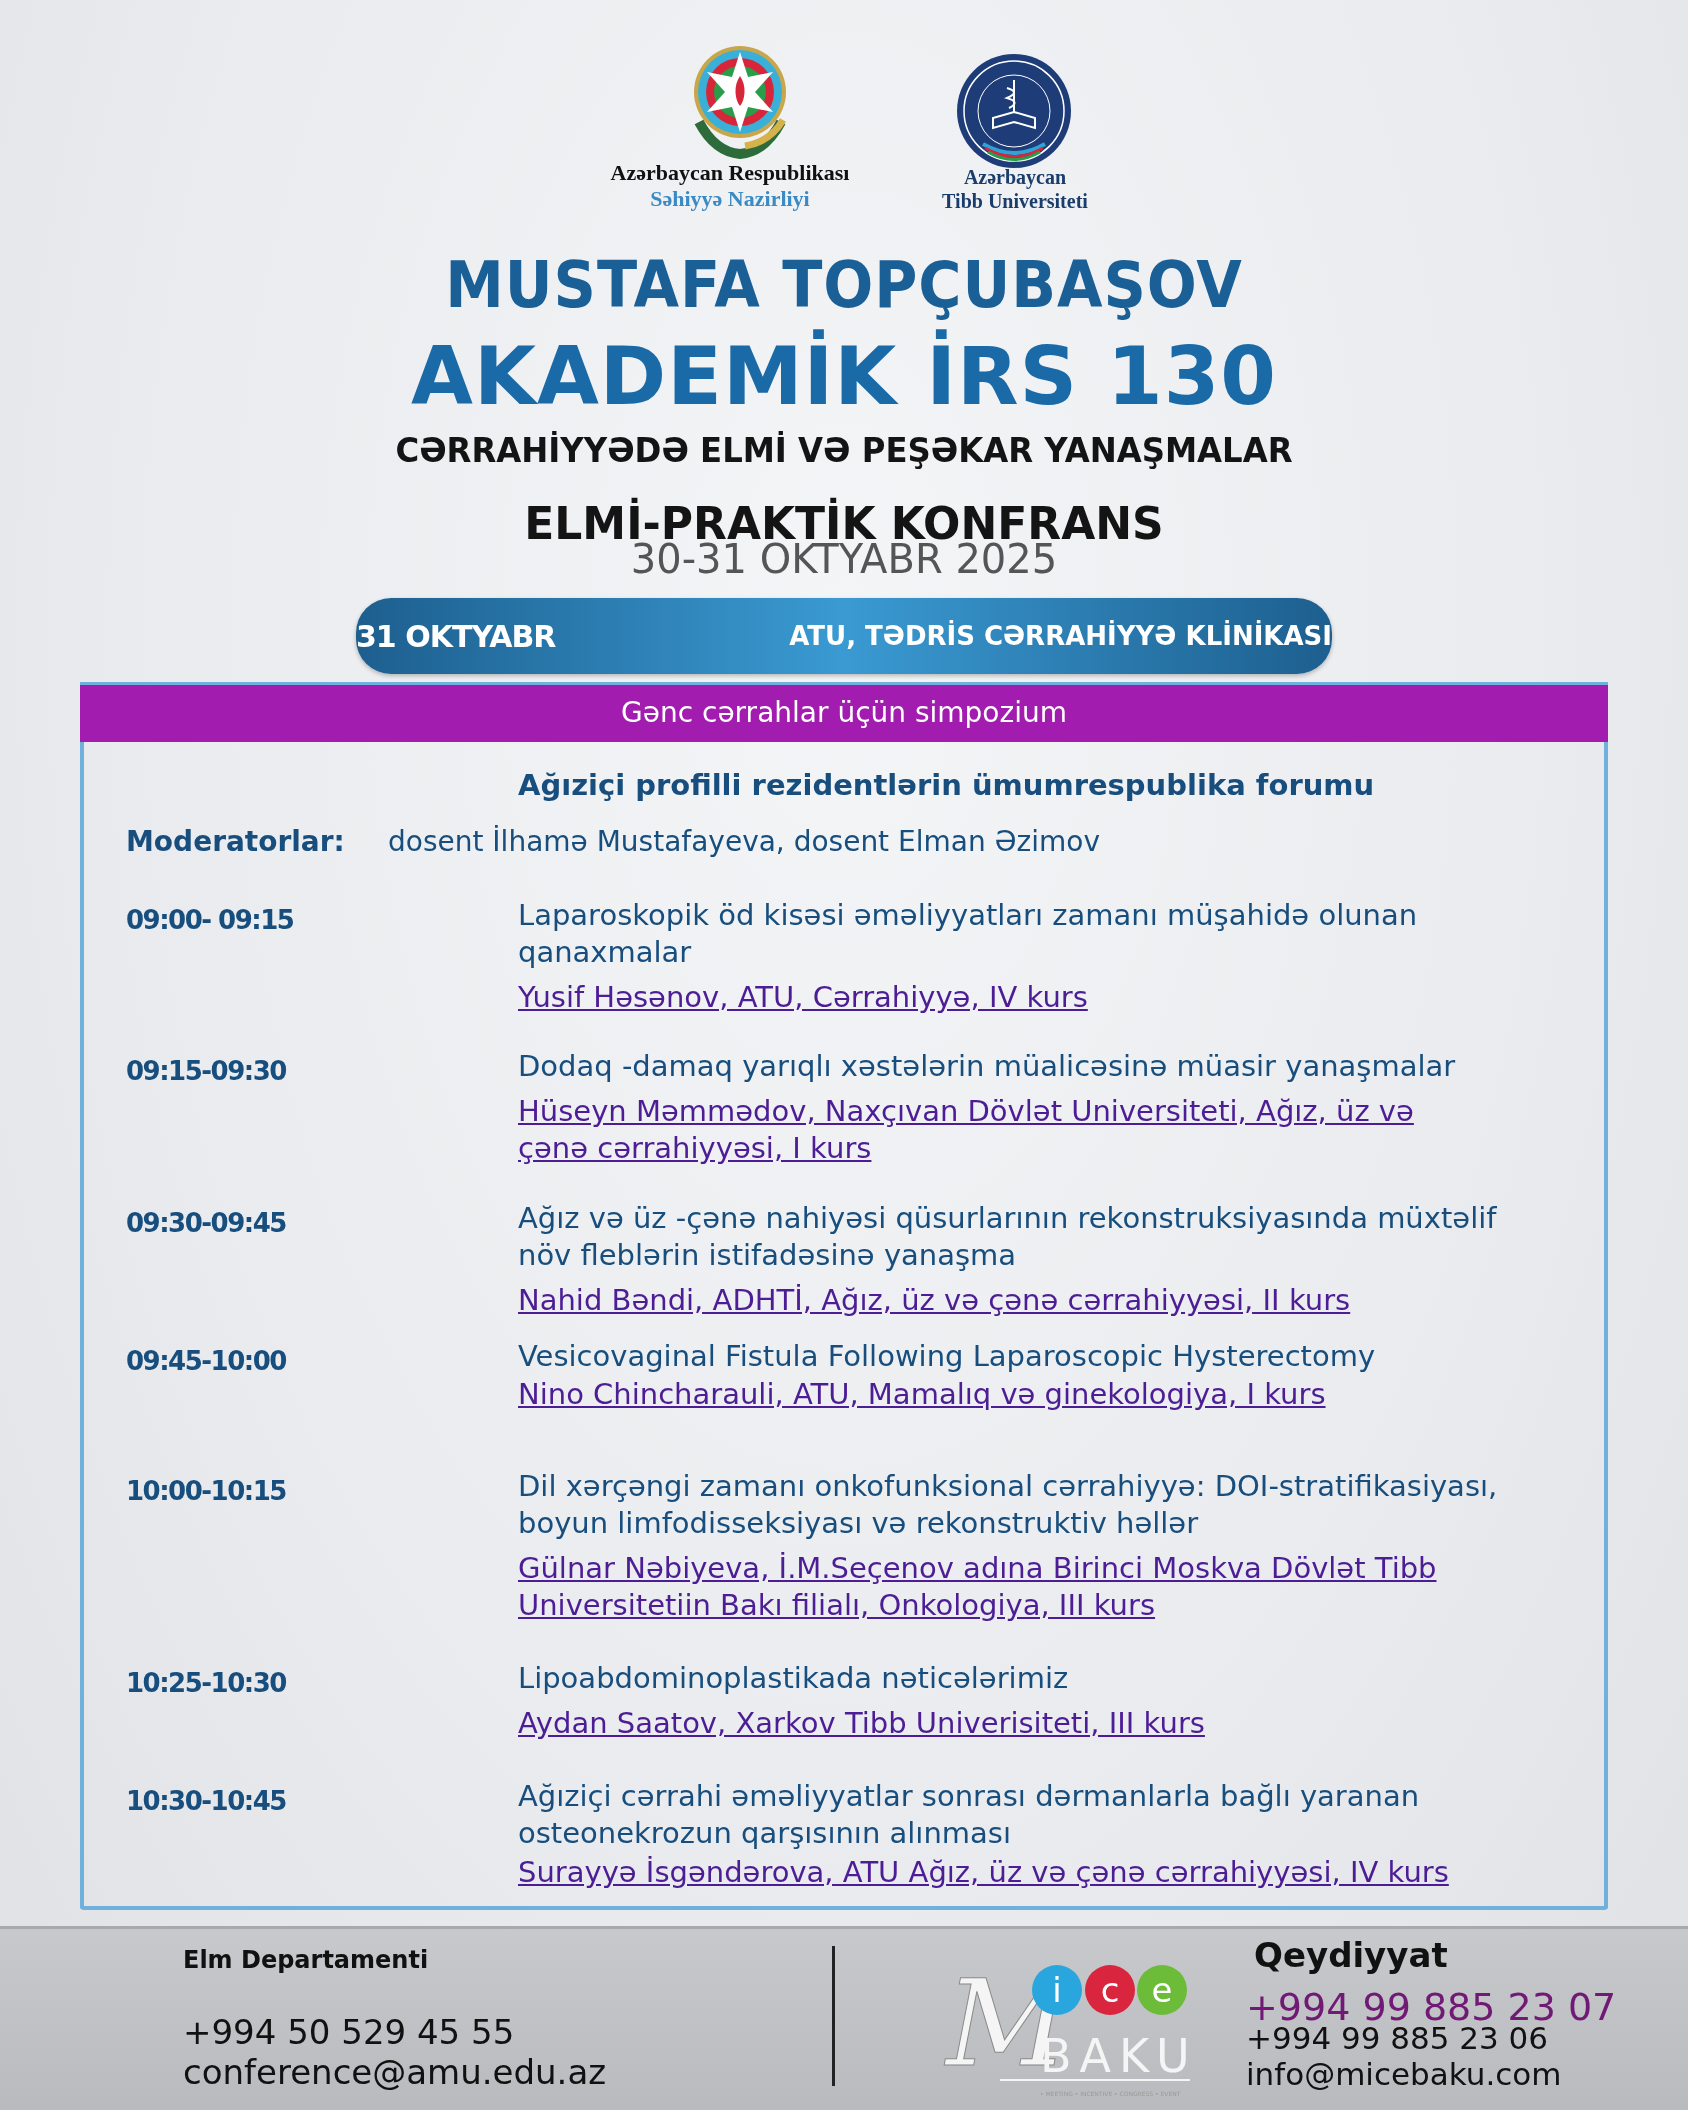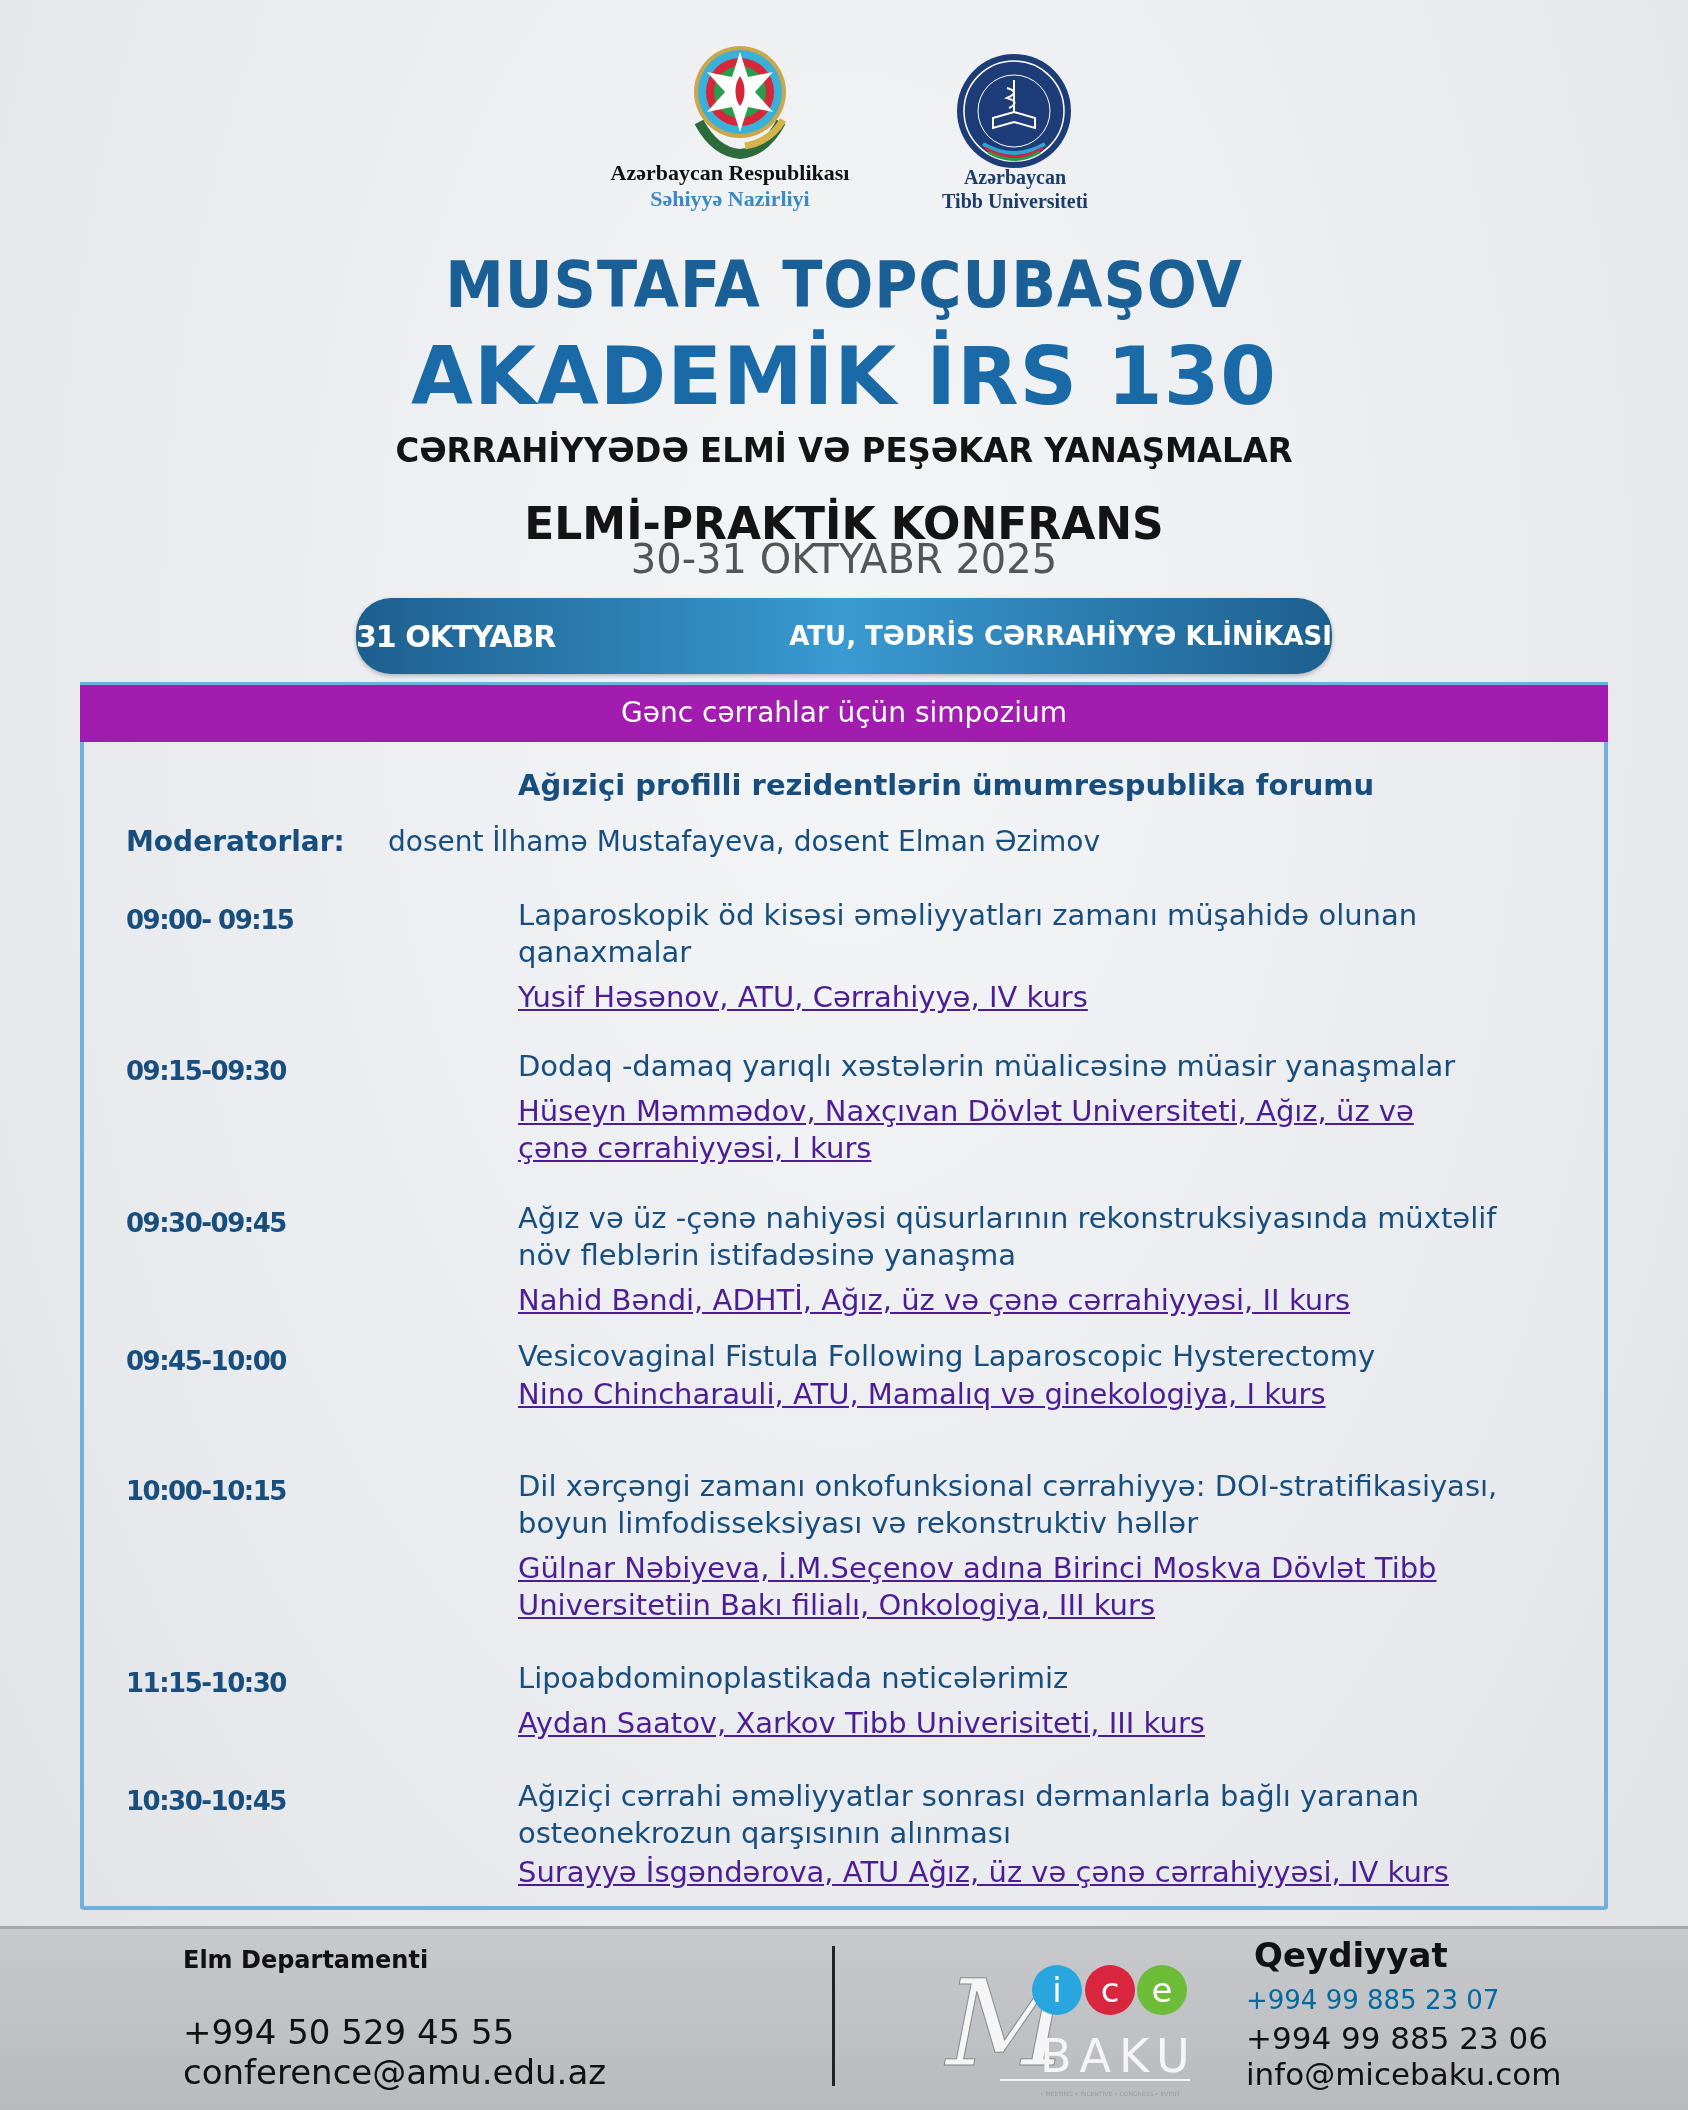--- a/index.html
+++ b/index.html
@@ -62,21 +62,21 @@
     left: 0; top: 1926px; width: 1688px; height: 184px;
     background: linear-gradient(180deg, #c8c9cc 0%, #b9babd 100%);
     border-top: 3px solid #a8a9ac;
   }
   .f-dept { left: 183px; top: 1946px; font-size: 24px; font-weight: bold; color: #111; font-family: "DejaVu Sans", sans-serif; }
   .f-phone { left: 183px; top: 2012px; font-size: 34px; color: #111; font-family: "DejaVu Sans", sans-serif; }
   .f-email { left: 183px; top: 2052px; font-size: 34px; color: #111; font-family: "DejaVu Sans", sans-serif; }
   .f-sep { left: 832px; top: 1946px; width: 3px; height: 140px; background: #222; }
   .mice { left: 940px; top: 1950px; width: 260px; height: 150px; }
   .f-reg { left: 1254px; top: 1935px; font-size: 34px; font-weight: bold; color: #111; font-family: "DejaVu Sans", sans-serif; }
-  .f-r1 { left: 1246px; top: 1985px; font-size: 26px; color: #0369a1; font-family: "DejaVu Sans", sans-serif; text-align: right; }
+  .f-r1 { left: 1246px; top: 1985px; font-size: 38px; color: #701a75; font-family: "DejaVu Sans", sans-serif; text-align: right; }
   .f-r2 { left: 1246px; top: 2020px; font-size: 31px; color: #111; font-family: "DejaVu Sans", sans-serif; }
   .f-r3 { left: 1246px; top: 2056px; font-size: 31px; color: #111; font-family: "DejaVu Sans", sans-serif; }
 </style>
 </head>
 <body>
 
 <svg class="abs logo-gov" viewBox="0 0 110 120">
   <circle cx="55" cy="50" r="46" fill="#c9a64a"></circle>
   <circle cx="55" cy="50" r="42" fill="#3ab0d9"></circle>
   <circle cx="55" cy="50" r="34" fill="#d7263a"></circle>
@@ -158,21 +158,21 @@
 
 <div class="abs row" style="top:1476px;">
   <div class="time">10:00-10:15</div>
   <div class="body">
     <div class="title" style="width:1060px;">Dil xərçəngi zamanı onkofunksional cərrahiyyə: DOI-stratifikasiyası, boyun limfodisseksiyası və rekonstruktiv həllər</div>
     <div class="speaker" style="width:980px;">Gülnar Nəbiyeva, İ.M.Seçenov adına Birinci Moskva Dövlət Tibb Universitetiin Bakı filialı, Onkologiya, III kurs</div>
   </div>
 </div>
 
 <div class="abs row" style="top:1668px;">
-  <div class="time">11:15-10:30</div>
+  <div class="time">10:25-10:30</div>
   <div class="body">
     <div class="title">Lipoabdominoplastikada nəticələrimiz</div>
     <div class="speaker">Aydan Saatov, Xarkov Tibb Univerisiteti, III kurs</div>
   </div>
 </div>
 
 <div class="abs row" style="top:1786px;">
   <div class="time">10:30-10:45</div>
   <div class="body">
     <div class="title" style="width:960px;">Ağıziçi cərrahi əməliyyatlar sonrası dərmanlarla bağlı yaranan osteonekrozun qarşısının alınması</div>

